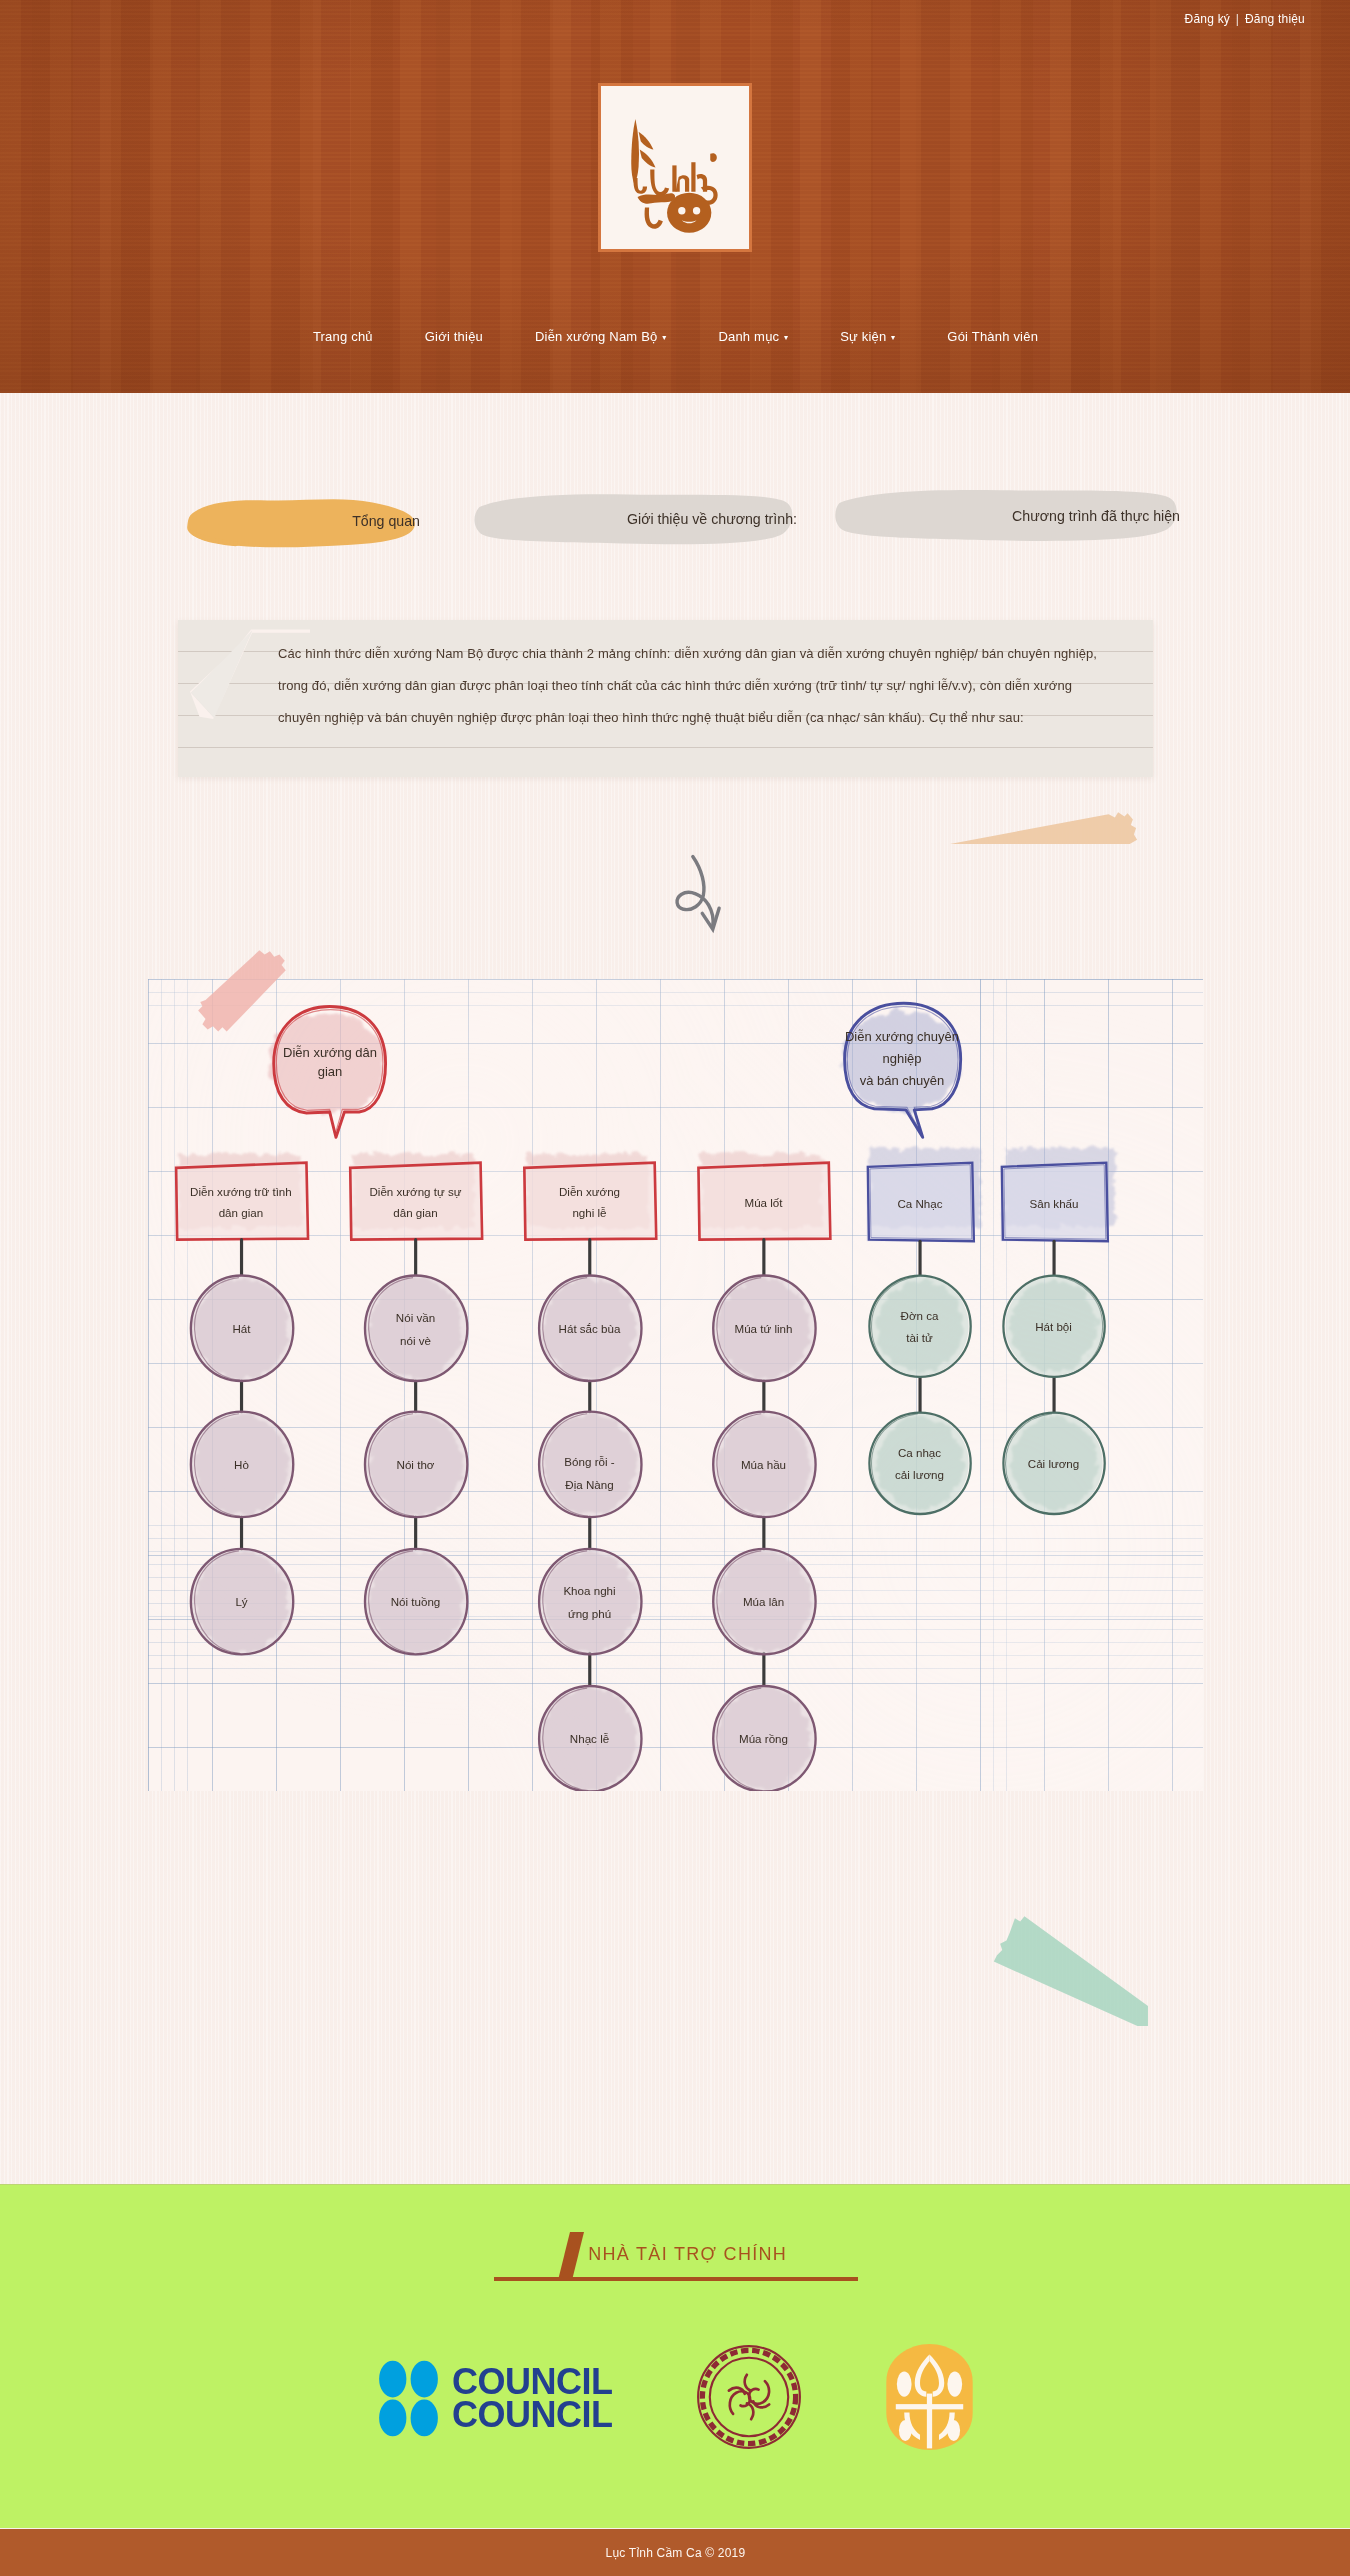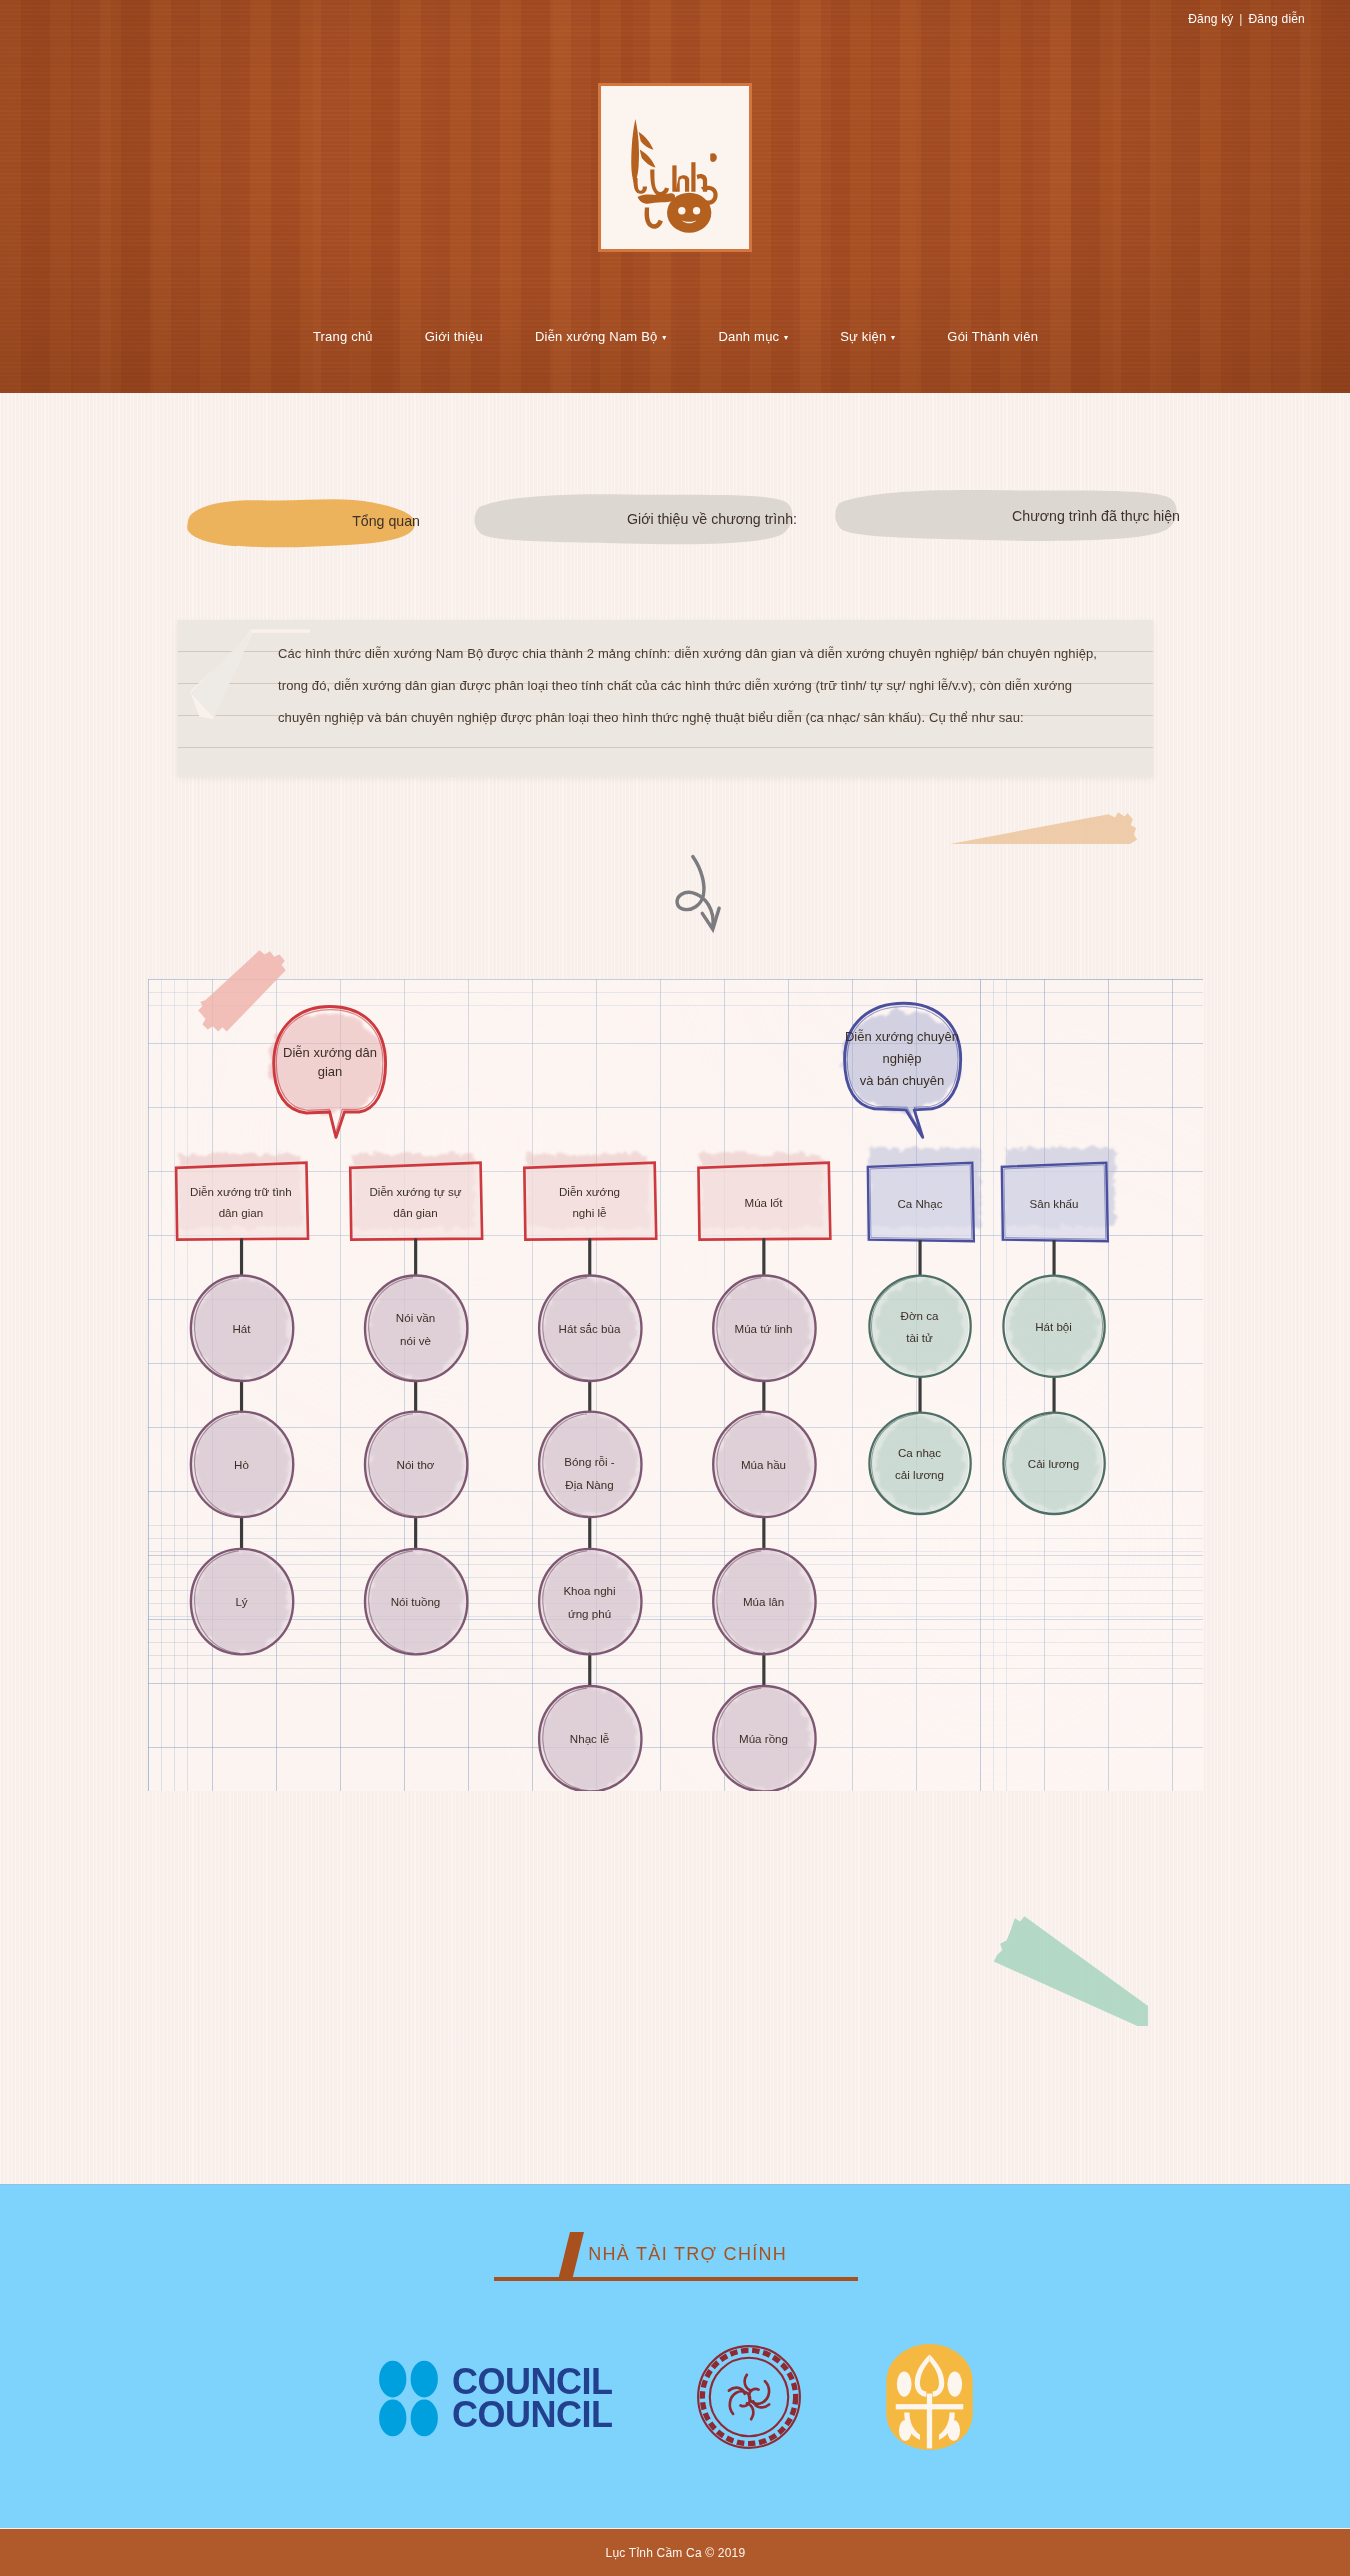--- a/index.html
+++ b/index.html
@@ -141,21 +141,21 @@
   #diagram svg { position:absolute; left:0; top:0; }
 
   .node-label {
     position:absolute; display:flex; align-items:center; justify-content:center;
     text-align:center; color:#3a2f26; white-space:pre-line; pointer-events:none;
   }
 
   
   #sponsors {
     position:absolute; left:0; top:2184px; width:1351px; height:344px;
-    background:#7dd3fc;
+    background:#bef264;
     border-top:1.1px solid rgba(190,160,145,0.35);
   }
   #sponsor-title-wrap {
     position:absolute; left:50%; top:47px; transform:translateX(-50%);
     display:flex; align-items:center; gap:10.6px;
   }
   #sponsor-title {
     font-size:18px; letter-spacing:1.3px; color:#a8511f; white-space:nowrap;
   }
   #sponsor-slash {
@@ -181,21 +181,21 @@
 </head>
 <body>
 
 <div id="header">
   <div class="photostrip"></div>
   <div class="vignette"></div>
 
   <div id="auth">
     <a href="#">Đăng ký</a>
     <span class="sep">|</span>
-    <a href="#">Đăng diễn</a>
+    <a href="#">Đăng thiệu</a>
   </div>
 
   <div id="logo-box">
     <svg viewBox="0 0 240 260">
       <g fill="#b4601f">
         <path d="M44 38 C50 66 52 96 50 128 C49 142 46 154 42 162 C38 152 36 138 36 122 C36 88 39 60 44 38 Z"></path>
         <path d="M50 62 C62 70 72 82 78 96 C70 94 60 88 54 80 Z"></path>
         <path d="M52 96 C66 104 76 116 82 130 C72 128 62 120 56 112 Z"></path>
         <path d="M40 150 C40 172 44 180 54 180 C62 180 66 174 66 166 L58 166 C58 172 56 174 54 174 C49 174 48 168 48 150 Z"></path>
         <path d="M72 134 L80 134 C80 156 80 168 86 174 C91 179 98 176 100 168 L108 170 C104 184 92 188 84 182 C74 174 72 158 72 134 Z"></path>

